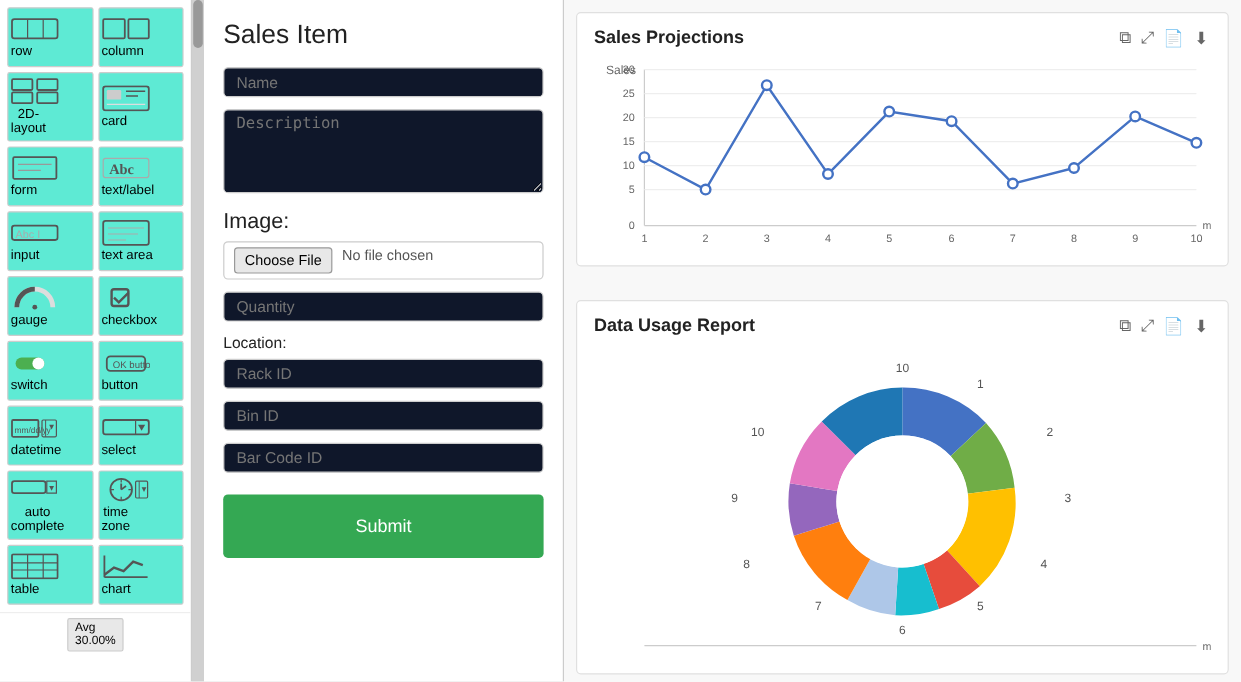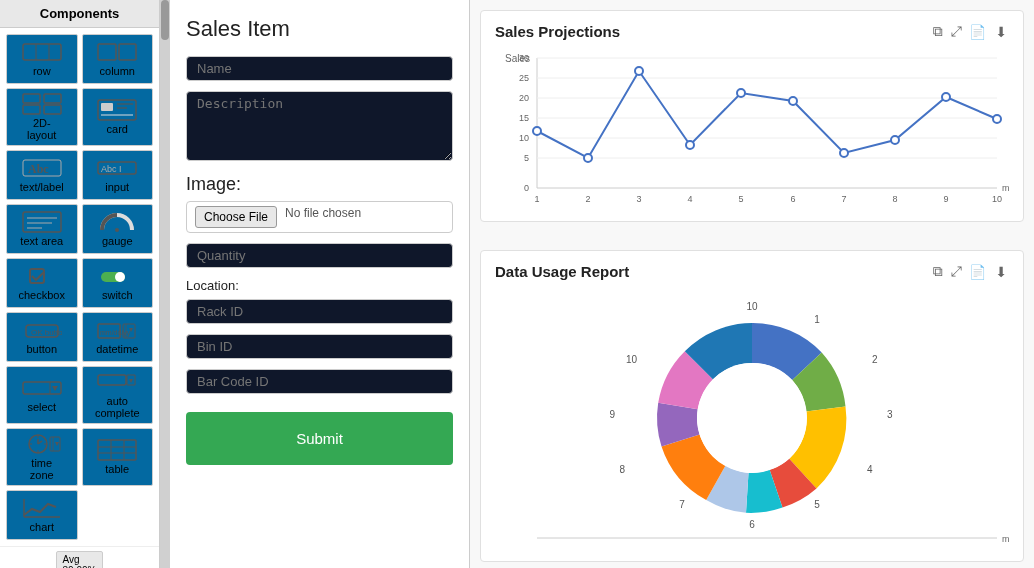--- a/index.html
+++ b/index.html
@@ -30,24 +30,24 @@
     }
     .component-grid {
       display: grid;
       grid-template-columns: 1fr 1fr;
       gap: 4px;
       padding: 6px;
     }
     .comp-item {
       display: flex;
       flex-direction: column;
-      align-items: center;
+      align-items: flex-start;
       justify-content: center;
       border: 1px solid #ccc;
-      background: #0369a1;
+      background: #5eead4;
       padding: 4px 2px;
       cursor: pointer;
       font-size: 11px;
       min-height: 50px;
       text-align: center;
       border-radius: 2px;
     }
     .comp-icon {
       width: 40px;
       height: 22px;
@@ -191,21 +191,20 @@
       cursor: pointer;
       color: #666;
       font-size: 14px;
       padding: 2px;
     }
   </style>
 </head>
 <body>
 
 <div id="sidebar">
-  <div id="sidebar-header">Components</div>
   <div id="sidebar-content">
     <div class="component-grid">
 
       <div class="comp-item">
         <div class="comp-icon">
           <svg viewBox="0 0 40 22">
               <rect x="1" y="3" width="38" height="16" rx="2" fill="none" stroke="#555" stroke-width="1.5"></rect>
               <line x1="14" y1="3" x2="14" y2="19" stroke="#555" stroke-width="1"></line>
               <line x1="27" y1="3" x2="27" y2="19" stroke="#555" stroke-width="1"></line>
             </svg>
@@ -241,20 +240,30 @@
               <rect x="1" y="1" width="38" height="20" rx="2" fill="none" stroke="#555" stroke-width="1.5"></rect>
               <rect x="4" y="4" width="12" height="8" rx="1" fill="#ccc"></rect>
               <line x1="20" y1="5" x2="36" y2="5" stroke="#555" stroke-width="1.2"></line>
               <line x1="20" y1="9" x2="30" y2="9" stroke="#555" stroke-width="1.2"></line>
               <line x1="4" y1="16" x2="36" y2="16" stroke="#ddd" stroke-width="1"></line>
             </svg>
         </div>
         <span>card</span>
       </div>
 
+      <div class="comp-item">
+        <div class="comp-icon">
+          <svg viewBox="0 0 40 22">
+              <rect x="2" y="2" width="36" height="18" rx="1" fill="none" stroke="#555" stroke-width="1.5"></rect>
+              <line x1="6" y1="8" x2="34" y2="8" stroke="#999" stroke-width="1"></line>
+              <line x1="6" y1="13" x2="25" y2="13" stroke="#999" stroke-width="1"></line>
+            </svg>
+        </div>
+        <span>form</span>
+      </div>
 
       <div class="comp-item">
         <div class="comp-icon">
           <svg viewBox="0 0 40 22">
               <rect x="1" y="3" width="38" height="16" rx="2" fill="none" stroke="#aaa" stroke-width="1"></rect>
               <text x="6" y="16" font-size="12" fill="#555" font-family="serif" font-weight="bold">Abc</text>
             </svg>
         </div>
         <span>text/label</span>
       </div>

